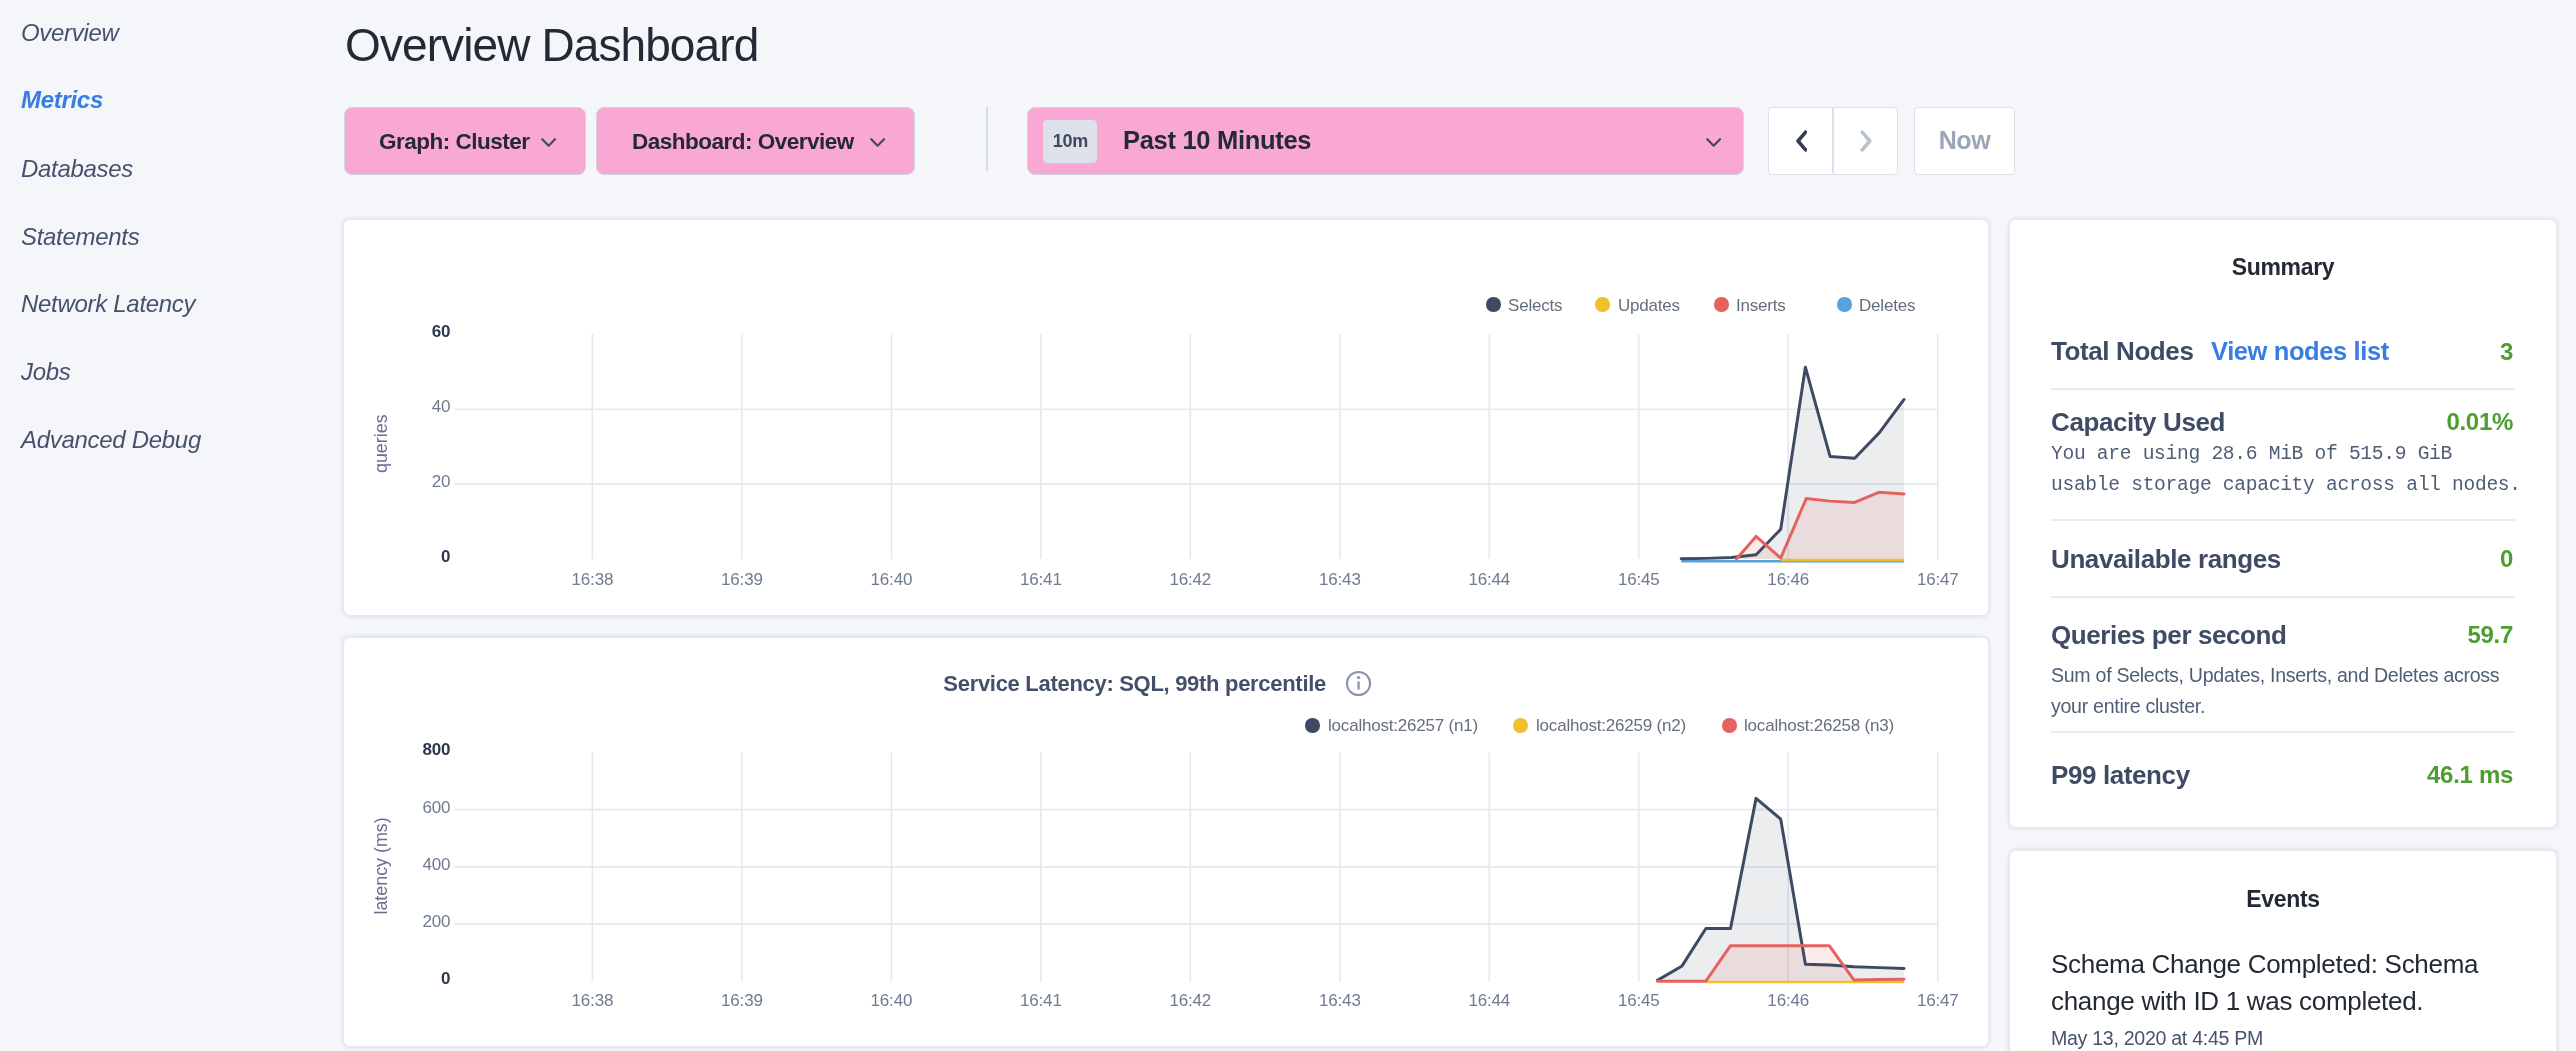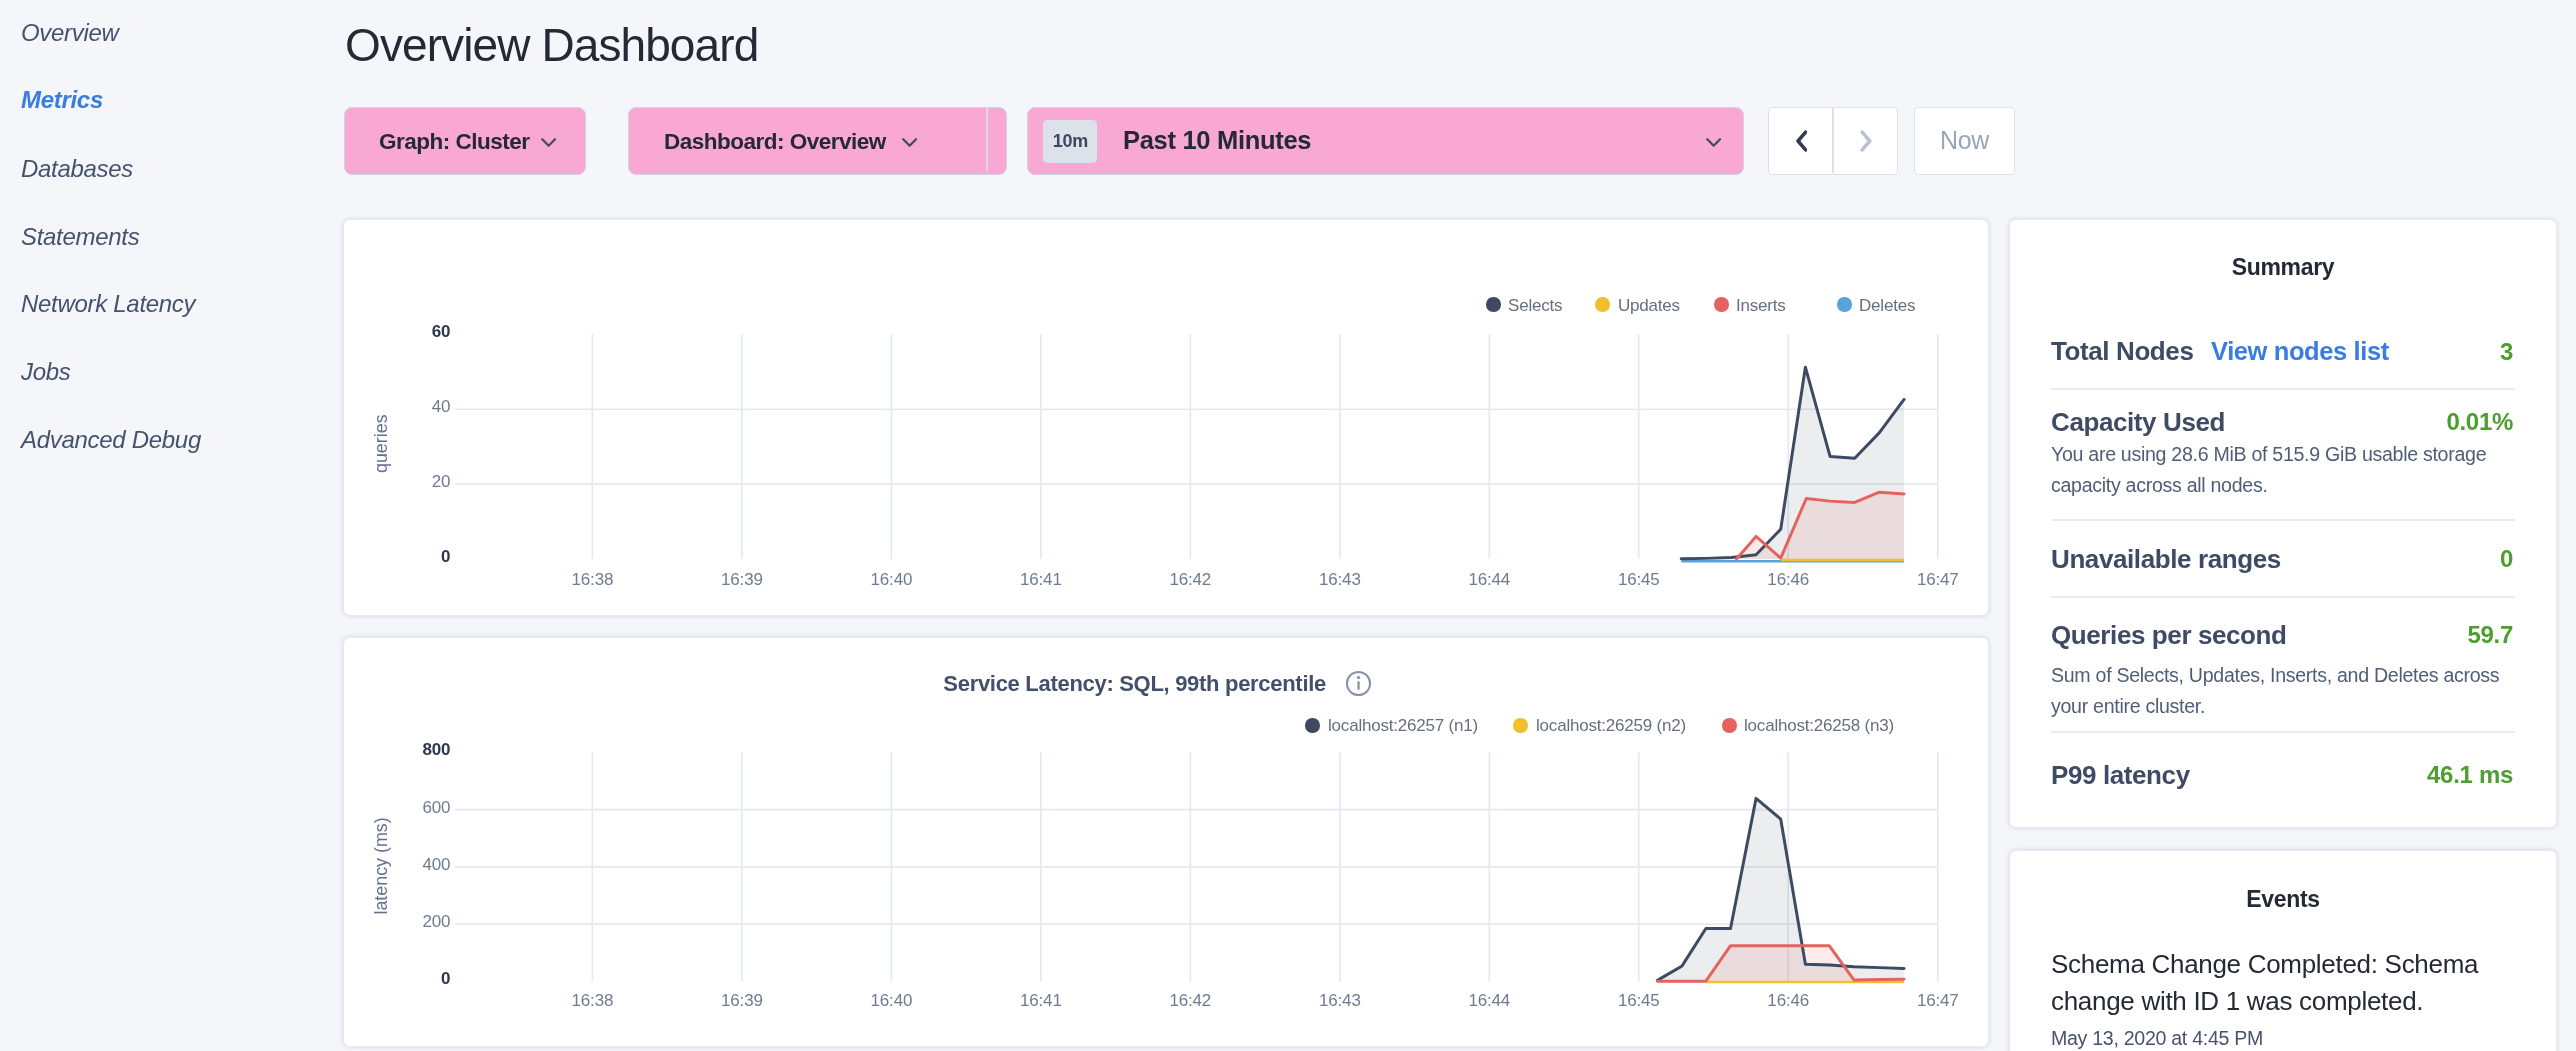--- a/index.html
+++ b/index.html
@@ -33,21 +33,21 @@
 <div class="abs nav" style="left:21px; top:428px;">Advanced Debug</div>
 
 <div class="abs title" style="left:345px; top:26px;">Overview Dashboard</div>
 
 <div class="abs ctl" style="left:344px; width:242px;">
   <div class="abs ctltext" style="left:34px; top:23px;">Graph: Cluster</div>
   <svg class="abs" style="left:196px; top:30px;" width="15.3" height="9.4" viewBox="0 0 18 11">
       <path d="M1.5 1.5 L9 9 L16.5 1.5" fill="none" stroke="#3e4a61" stroke-width="2.6" stroke-linecap="round" stroke-linejoin="round"></path>
     </svg>
 </div>
-<div class="abs ctl" style="left:628px; width:379px;">
+<div class="abs ctl" style="left:596px; width:319px;">
   <div class="abs ctltext" style="left:35px; top:23px;">Dashboard: Overview</div>
   <svg class="abs" style="left:273px; top:30px;" width="15.3" height="9.4" viewBox="0 0 18 11">
       <path d="M1.5 1.5 L9 9 L16.5 1.5" fill="none" stroke="#3e4a61" stroke-width="2.6" stroke-linecap="round" stroke-linejoin="round"></path>
     </svg>
 </div>
 <div class="abs" style="left:986px; top:107px; width:1.7px; height:64px; background:#d6dbe4;"></div>
 <div class="abs ctl" style="left:1027px; width:717px;">
   <div class="abs" style="left:15.3px; top:12px; width:54px; height:43px; background:#dde1ea; border-radius:4.3px; text-align:center; font-size:18px; font-weight:700; letter-spacing:-0.3px; color:#40495c; line-height:43px;">10m</div>
   <div class="abs" style="left:95px; top:20.4px; font-size:25.5px; font-weight:700; letter-spacing:-0.3px; color:#242a35; line-height:25.5px;">Past 10 Minutes</div>
   <svg class="abs" style="left:678px; top:30px;" width="15.3" height="9.4" viewBox="0 0 18 11">
@@ -57,21 +57,21 @@
 <div class="abs ctl2" style="left:1768px; width:130px;">
   <div class="abs" style="left:63px; top:0; width:1.7px; height:65px; background:#dbe0ea;"></div>
   <svg class="abs" style="left:25.5px; top:22px;" width="12.8" height="22" viewBox="0 0 15 26">
       <path d="M12.5 2.5 L3.5 13 L12.5 23.5" fill="none" stroke="#333d51" stroke-width="4.2" stroke-linecap="round" stroke-linejoin="round"></path>
     </svg>
   <svg class="abs" style="left:91px; top:22px;" width="12.8" height="22" viewBox="0 0 15 26">
       <path d="M2.5 2.5 L11.5 13 L2.5 23.5" fill="none" stroke="#b9c2d0" stroke-width="4.2" stroke-linecap="round" stroke-linejoin="round"></path>
     </svg>
 </div>
 <div class="abs ctl2" style="left:1914px; width:101px; text-align:center;">
-  <div style="font-size:25px; font-weight:400; letter-spacing:-0.4px; color:#9aa5b8; line-height:65px;">Now</div>
+  <div style="font-size:25px; font-weight:700; letter-spacing:-0.4px; color:#9aa5b8; line-height:65px;">Now</div>
 </div>
 
 <div class="abs card" style="left:343px; top:219px; width:1646px; height:397px;">
   <svg class="abs" style="left:0;top:0;" width="1646" height="410" viewBox="0 0 1935 482">
 <line x1="292.0" y1="134.5" x2="292.0" y2="398.5" stroke="#e4e9f1" stroke-width="2"></line>
 <line x1="467.7" y1="134.5" x2="467.7" y2="398.5" stroke="#e4e9f1" stroke-width="2"></line>
 <line x1="643.5" y1="134.5" x2="643.5" y2="398.5" stroke="#e4e9f1" stroke-width="2"></line>
 <line x1="819.2" y1="134.5" x2="819.2" y2="398.5" stroke="#e4e9f1" stroke-width="2"></line>
 <line x1="994.9" y1="134.5" x2="994.9" y2="398.5" stroke="#e4e9f1" stroke-width="2"></line>
 <line x1="1170.7" y1="134.5" x2="1170.7" y2="398.5" stroke="#e4e9f1" stroke-width="2"></line>
@@ -166,21 +166,21 @@
 </div>
 
 <div class="abs card" style="left:2009px; top:219px; width:548px; height:609px;">
   <div class="abs shead" style="top:36px;">Summary</div>
   <div class="abs slabel" style="left:41px; top:118px;">Total Nodes</div>
   <div class="abs" style="left:201px; top:119px; font-size:25.5px; font-weight:700; letter-spacing:-0.4px; color:#3a7de2; line-height:25.5px;">View nodes list</div>
   <div class="abs sval" style="right:43px; top:120px;">3</div>
   <div class="sdiv" style="top:168px;"></div>
   <div class="abs slabel" style="left:41px; top:189px;">Capacity Used</div>
   <div class="abs sval" style="right:43px; top:190px;">0.01%</div>
-  <div class="abs sgray" style="left:41px; top:219px; width:476px;">You are using 28.6 MiB of 515.9 GiB usable storage capacity across all nodes.</div>
+  <div class="abs sgray" style="left:41px; top:219px; width:476px;font-family:Liberation Mono, monospace;">You are using 28.6 MiB of 515.9 GiB usable storage capacity across all nodes.</div>
   <div class="sdiv" style="top:299px;"></div>
   <div class="abs slabel" style="left:41px; top:326px;">Unavailable ranges</div>
   <div class="abs sval" style="right:43px; top:327px;">0</div>
   <div class="sdiv" style="top:376px;"></div>
   <div class="abs slabel" style="left:41px; top:402px;">Queries per second</div>
   <div class="abs sval" style="right:43px; top:403px;">59.7</div>
   <div class="abs sgray" style="left:41px; top:440px; width:476px;">Sum of Selects, Updates, Inserts, and Deletes across your entire cluster.</div>
   <div class="sdiv" style="top:511px;"></div>
   <div class="abs slabel" style="left:41px; top:542px;">P99 latency</div>
   <div class="abs sval" style="right:43px; top:543px;">46.1 ms</div>

